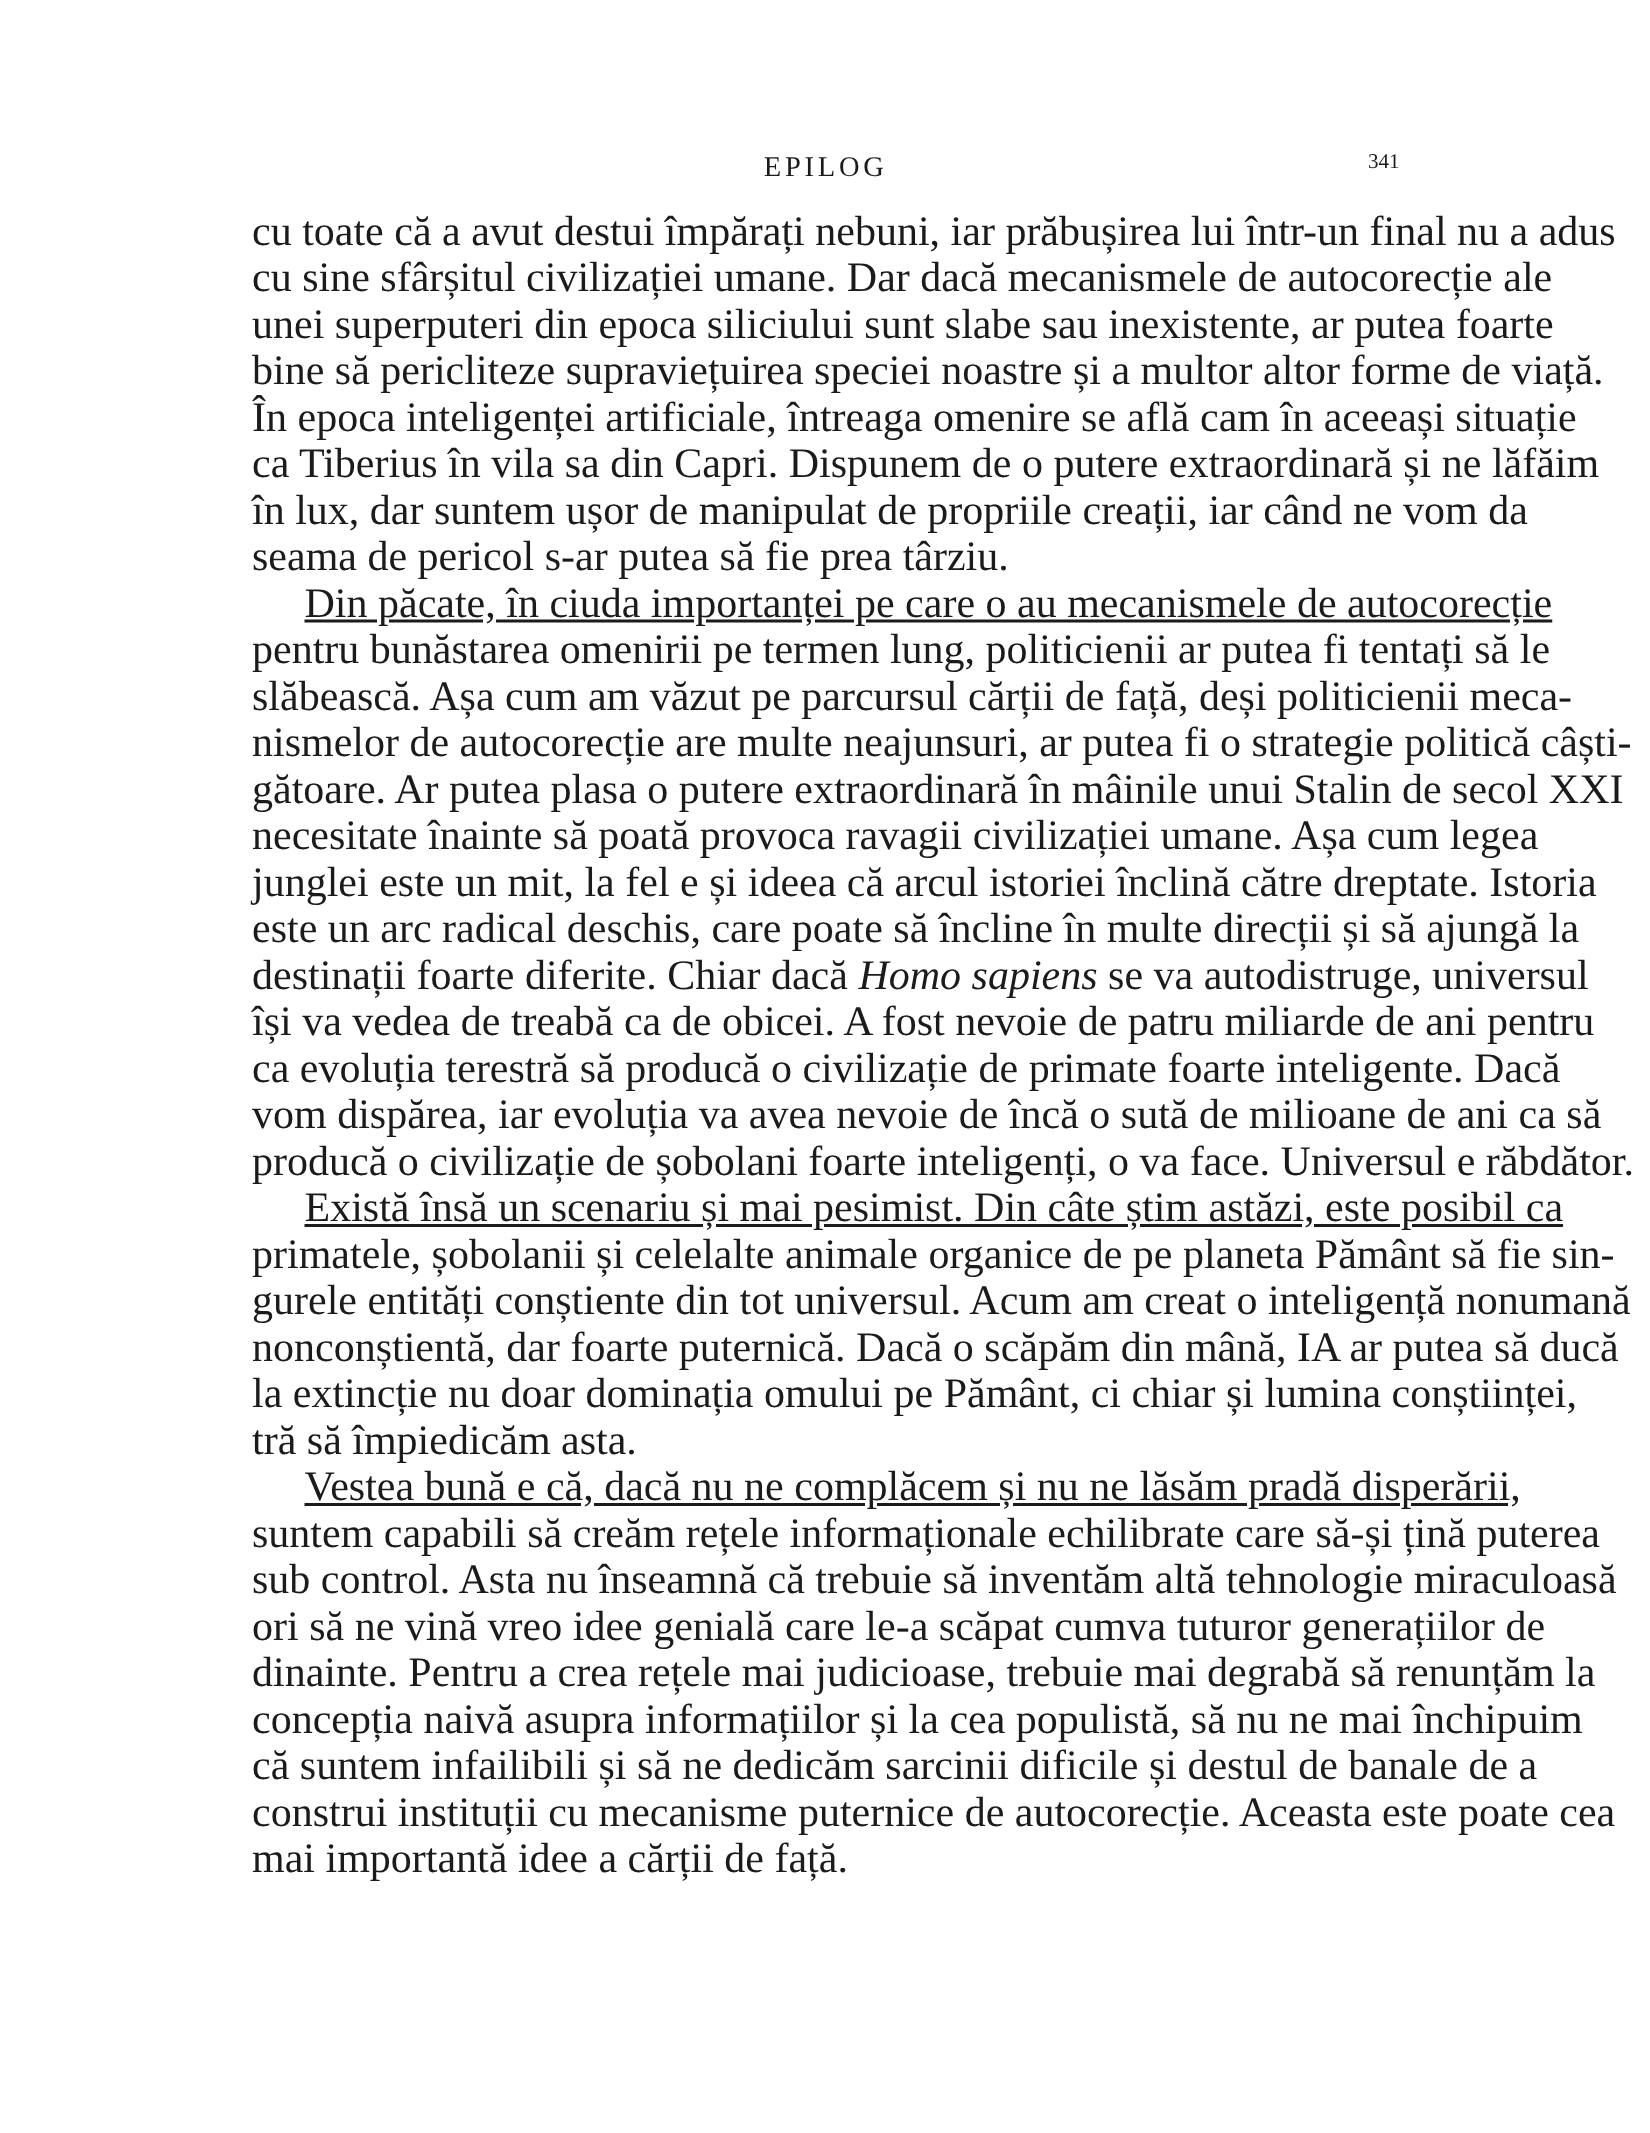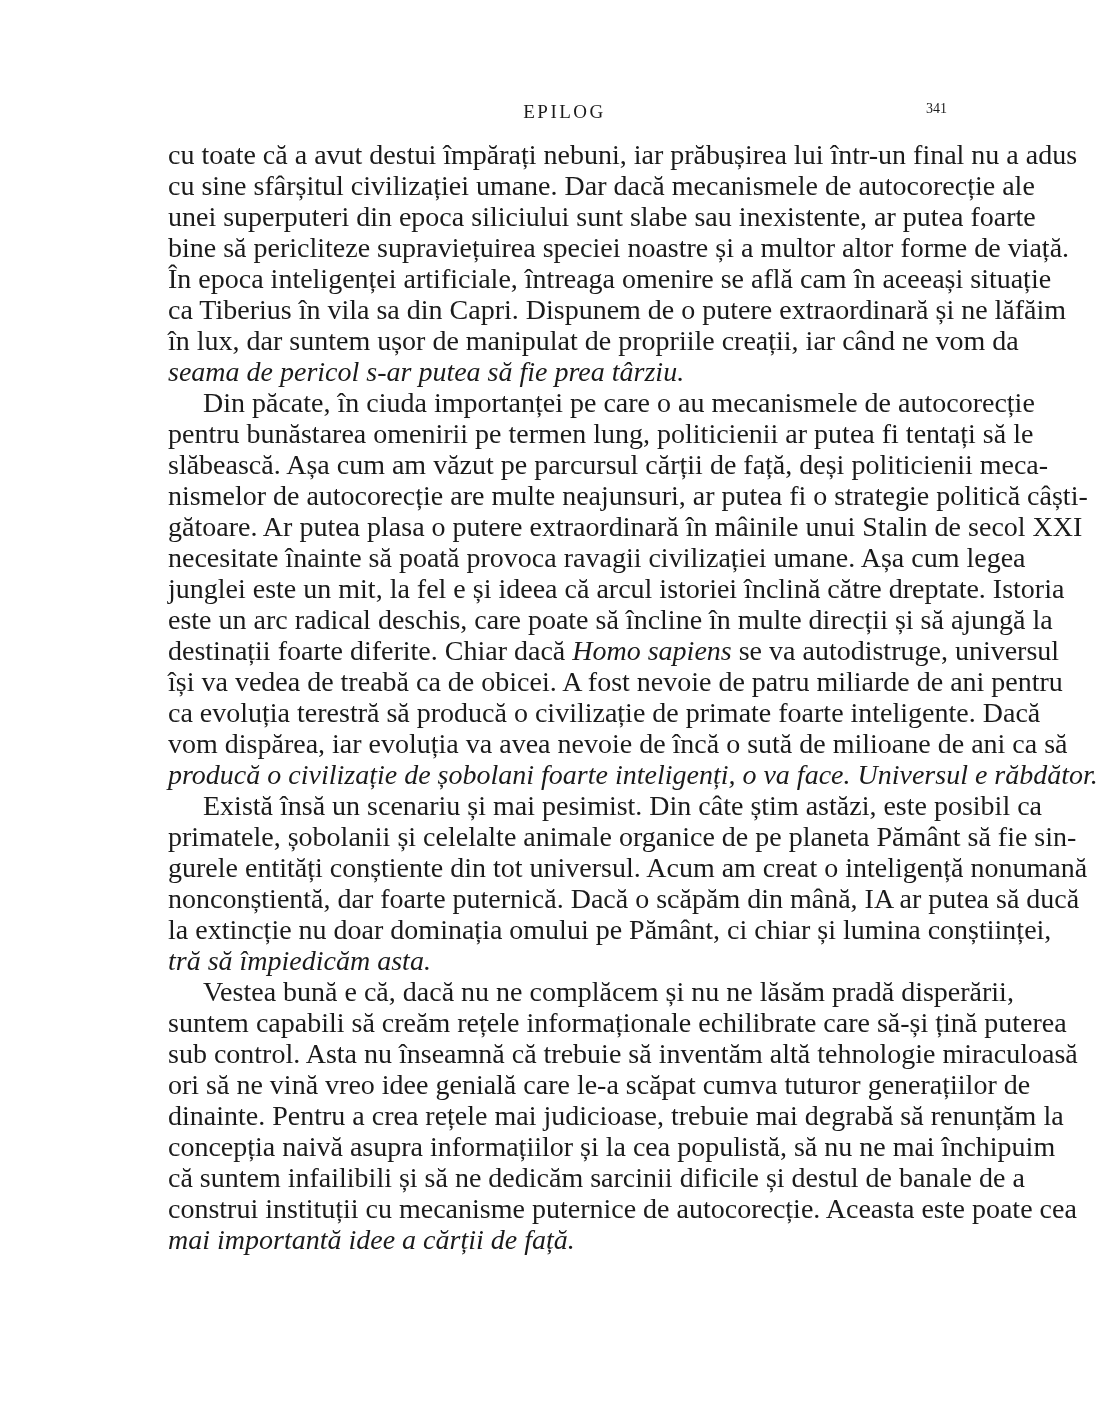--- a/index.html
+++ b/index.html
@@ -12,21 +12,21 @@
     width: 1100px;
     height: 1422px;
     margin: 0 auto;
     background: #ffffff;
     font-family: "Liberation Serif", serif;
     color: #1b1b1b;
     overflow: hidden;
   }
   .header {
     position: absolute;
-    left: 182px;
+    left: 168px;
     top: 101px;
     width: 765px;
     height: 24px;
     text-decoration: underline;
   }
   .running-head {
     position: absolute;
     left: 0;
     right: 0;
     top: 0;
@@ -51,24 +51,24 @@
     line-height: 31px;
     height: 31px;
     white-space: nowrap;
     text-align: justify;
     text-align-last: justify;
     overflow: visible;
   }
   .text-line.para-end {
     text-align: left;
     text-align-last: left;
-    font-style: italic;
   }
   .text-line.para-indent {
     text-indent: 35px;
+    text-decoration: underline;
   }
 </style>
 </head>
 <body>
 
 <div class="page">
   <div class="header">
     <span class="running-head">EPILOG</span>
     <span class="page-number">341</span>
   </div>

